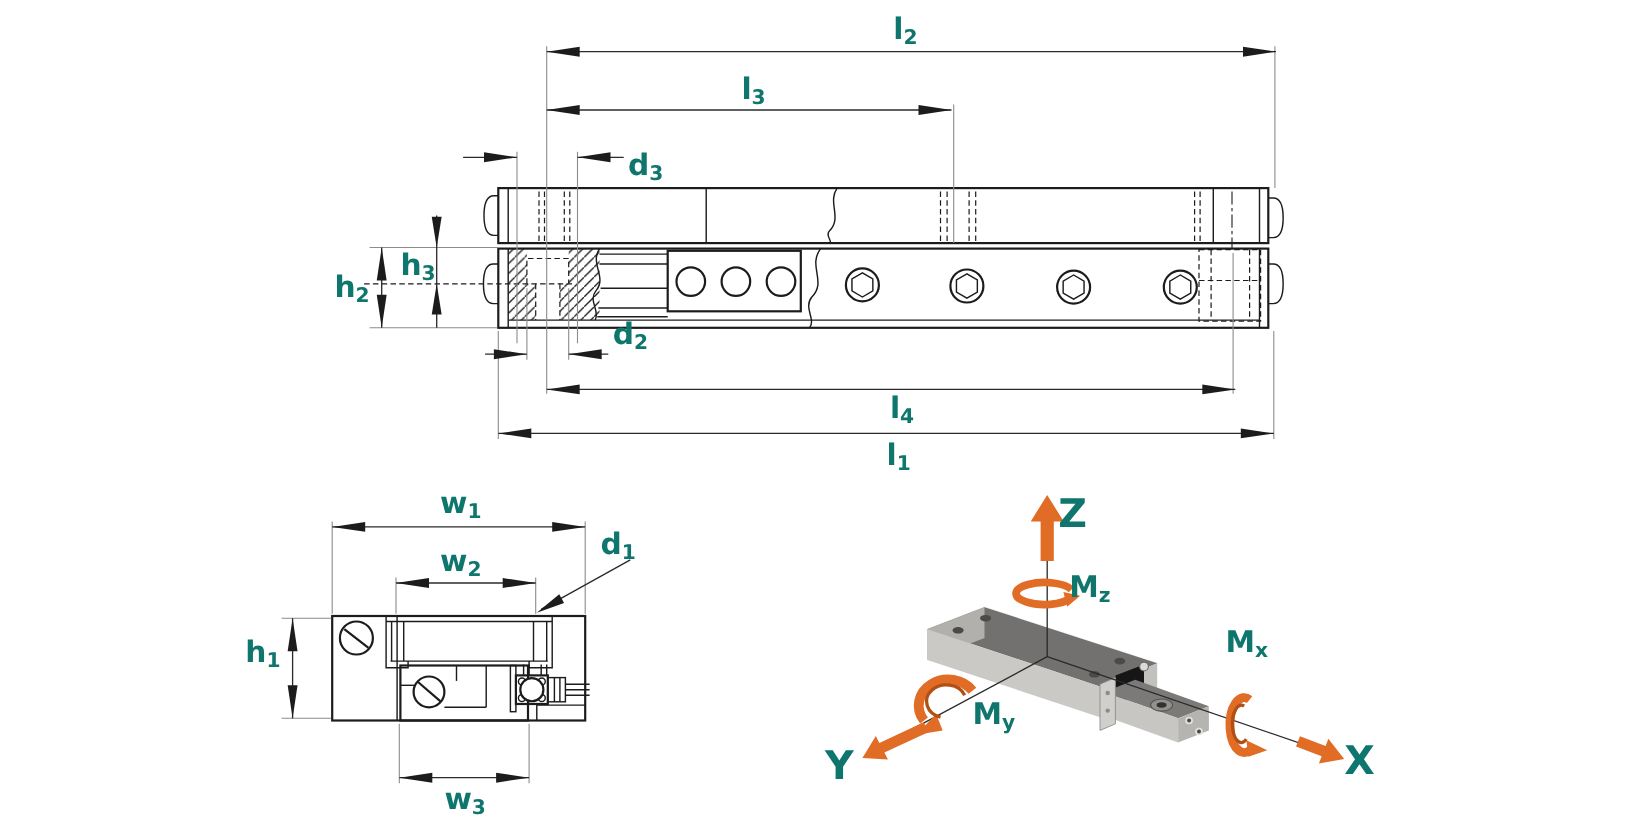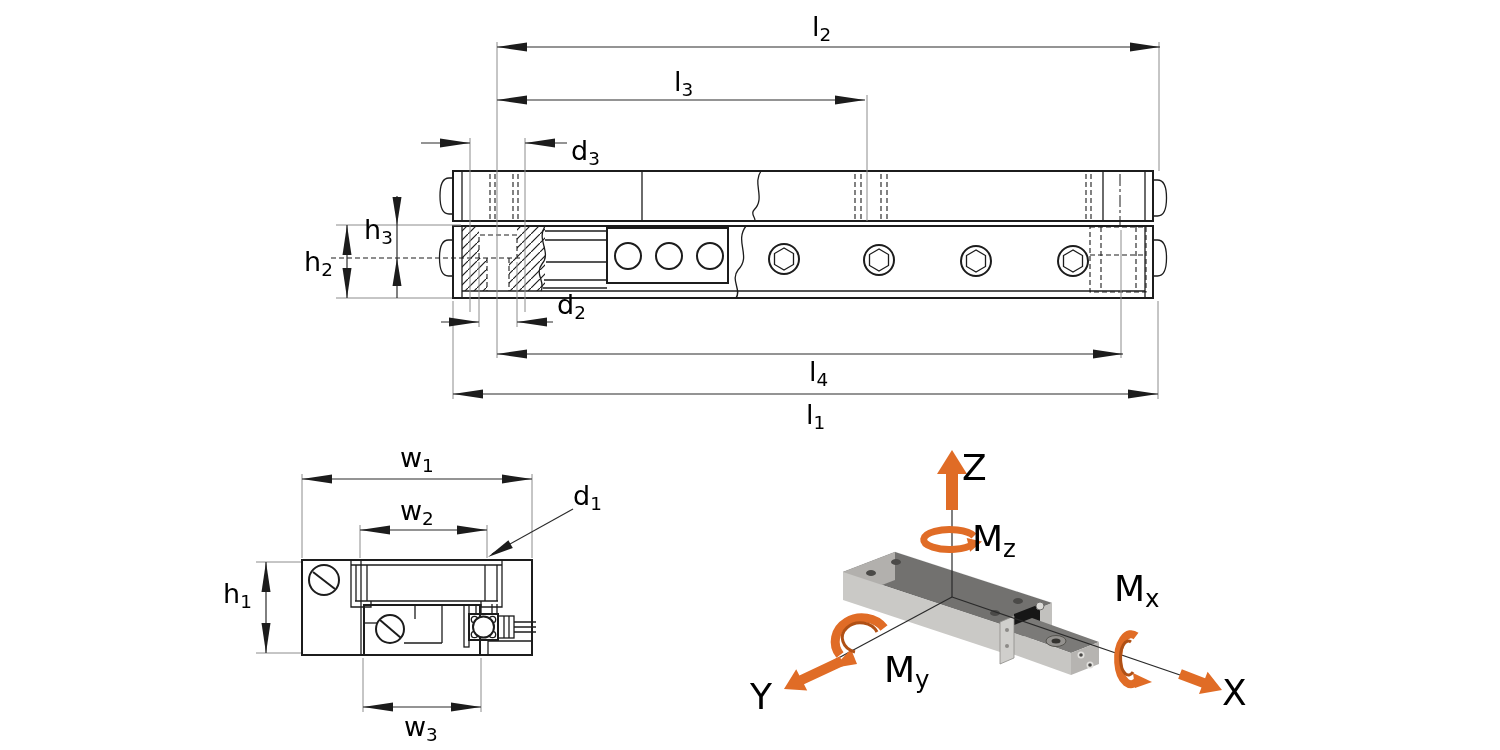--- a/index.html
+++ b/index.html
@@ -1,22 +1,22 @@
 <!DOCTYPE html>
 <html><head>
 <meta charset="utf-8">
 <style>
   html,body{margin:0;padding:0;background:#fff;}
   #stage{position:relative;width:1500px;height:750px;background:#fff;overflow:hidden;
          font-family:"DejaVu Sans","Liberation Sans",sans-serif;}
   #stage svg{position:absolute;left:0;top:0;}
-  .lbl{position:absolute;color:#000000;white-space:nowrap;line-height:1;}
+  .lbl{position:absolute;color:#0f766e;white-space:nowrap;line-height:1;font-weight:bold;}
   .lbl.dim{font-size:27px;}
   .lbl.axis{font-size:36px;}
-  .lbl.moment{font-size:36px;}
+  .lbl.moment{font-size:27px;}
   .lbl sub{font-size:0.68em;line-height:1;vertical-align:-0.25em;}
   
   .ln{stroke:#1c1c1c;stroke-width:2;fill:#fff;}
   .lnn{stroke:#1c1c1c;stroke-width:2;fill:none;}
   .ln1{stroke:#1c1c1c;stroke-width:1.3;fill:none;}
   .dash{stroke:#1c1c1c;stroke-width:1.1;fill:none;stroke-dasharray:5,3;}
   .cl{stroke:#1c1c1c;stroke-width:1;fill:none;stroke-dasharray:12,3,3,3;}
   .dimln{stroke:#2b2b2b;stroke-width:1.2;fill:none;}
   .thin{stroke:#8c8c8c;stroke-width:1;fill:none;}
   .arr{fill:#1c1c1c;stroke:none;}
@@ -284,32 +284,32 @@
       <path d="M1136,636 A13,25 0 1 0 1139,679" fill="none" stroke-width="8" stroke="#e06c26"></path>
       <polygon points="1152,682 1133,673 1135,688"></polygon>
       <path d="M1131,642 A8,17 0 1 0 1133,672" fill="none" stroke-width="3" stroke="#b05015"></path>
     </g>
   </g>
 </svg>
 
 <div class="lbl dim" style="left:812px;top:13px"><span>l</span><sub>2</sub></div>
 <div class="lbl dim" style="left:674px;top:68px"><span>l</span><sub>3</sub></div>
 <div class="lbl dim" style="left:571px;top:137px"><span>d</span><sub>3</sub></div>
-<div class="lbl dim" style="left:364px;top:216px"><span>h</span><sub>3</sub></div>
+<div class="lbl dim" style="left:364px;top:228px"><span>h</span><sub>3</sub></div>
 <div class="lbl dim" style="left:304px;top:248px"><span>h</span><sub>2</sub></div>
 <div class="lbl dim" style="left:557px;top:291px"><span>d</span><sub>2</sub></div>
 <div class="lbl dim" style="left:809px;top:358px"><span>l</span><sub>4</sub></div>
 <div class="lbl dim" style="left:806px;top:401px"><span>l</span><sub>1</sub></div>
 <div class="lbl dim" style="left:400px;top:444px"><span>w</span><sub>1</sub></div>
 <div class="lbl dim" style="left:400px;top:497px"><span>w</span><sub>2</sub></div>
-<div class="lbl dim" style="left:573px;top:482px"><span>d</span><sub>1</sub></div>
+<div class="lbl dim" style="left:546px;top:482px"><span>d</span><sub>1</sub></div>
 <div class="lbl dim" style="left:223px;top:580px"><span>h</span><sub>1</sub></div>
 <div class="lbl dim" style="left:404px;top:713px"><span>w</span><sub>3</sub></div>
 
 <div class="lbl axis" style="left:962px;top:450px"><span>Z</span></div>
 <div class="lbl axis" style="left:750px;top:679px"><span>Y</span></div>
 <div class="lbl axis" style="left:1222px;top:675px"><span>X</span></div>
 
 <div class="lbl moment" style="left:972px;top:521px"><span>M</span><sub>z</sub></div>
-<div class="lbl moment" style="left:884px;top:652px"><span>M</span><sub>y</sub></div>
+<div class="lbl moment" style="left:884px;top:636px"><span>M</span><sub>y</sub></div>
 <div class="lbl moment" style="left:1114px;top:571px"><span>M</span><sub>x</sub></div>
 
 </div>
 
 </body></html>

